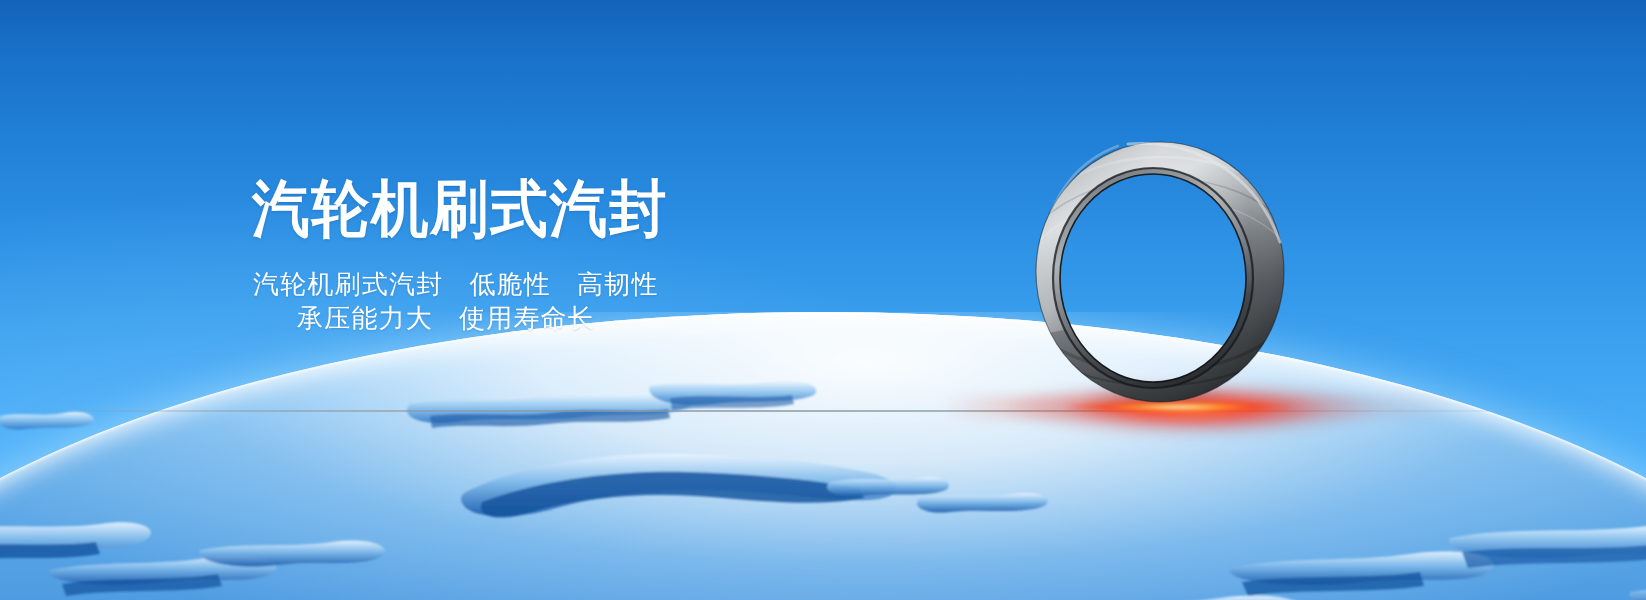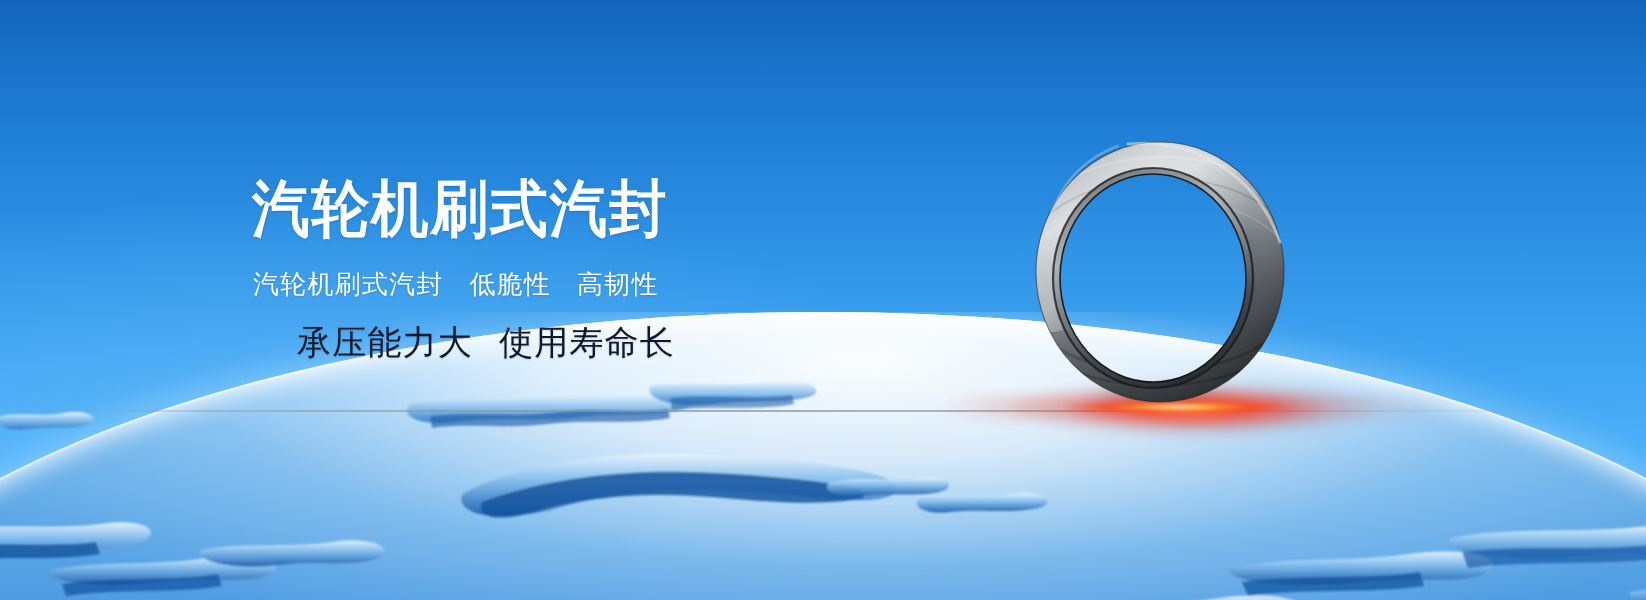--- a/index.html
+++ b/index.html
@@ -201,24 +201,24 @@
     font-size: 26px;
     line-height: 32px;
     color: #ffffff;
     letter-spacing: 1.2px;
     white-space: nowrap;
     text-shadow: 0 1px 2px rgba(10,50,100,0.18);
   }
   .sub2 {
     position: absolute;
     left: 297px;
-    top: 326px;
-    font-size: 34px;
+    top: 302px;
+    font-size: 26px;
     line-height: 32px;
-    color: #0f172a;
+    color: #ffffff;
     letter-spacing: 1.2px;
     white-space: nowrap;
     text-shadow: 0 1px 2px rgba(10,50,100,0.18);
   }
   .gap { display: inline-block; width: 26px; }
 </style>
 </head>
 <body>
 
 <div class="banner">

